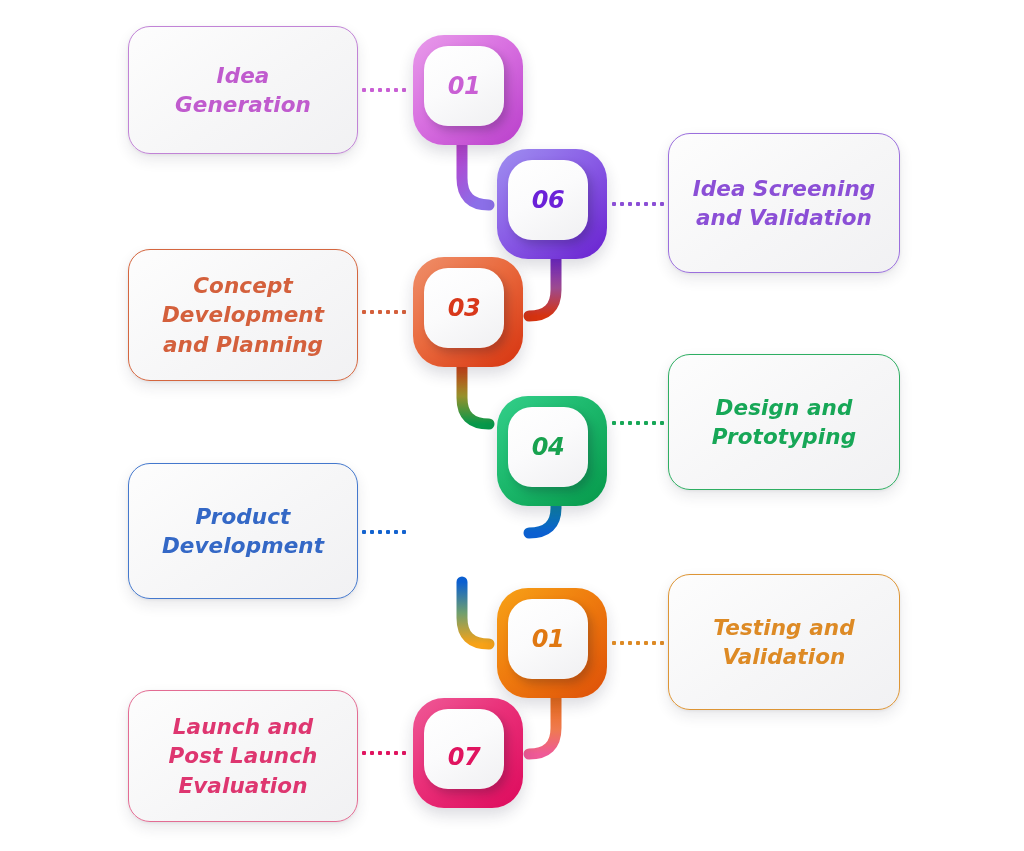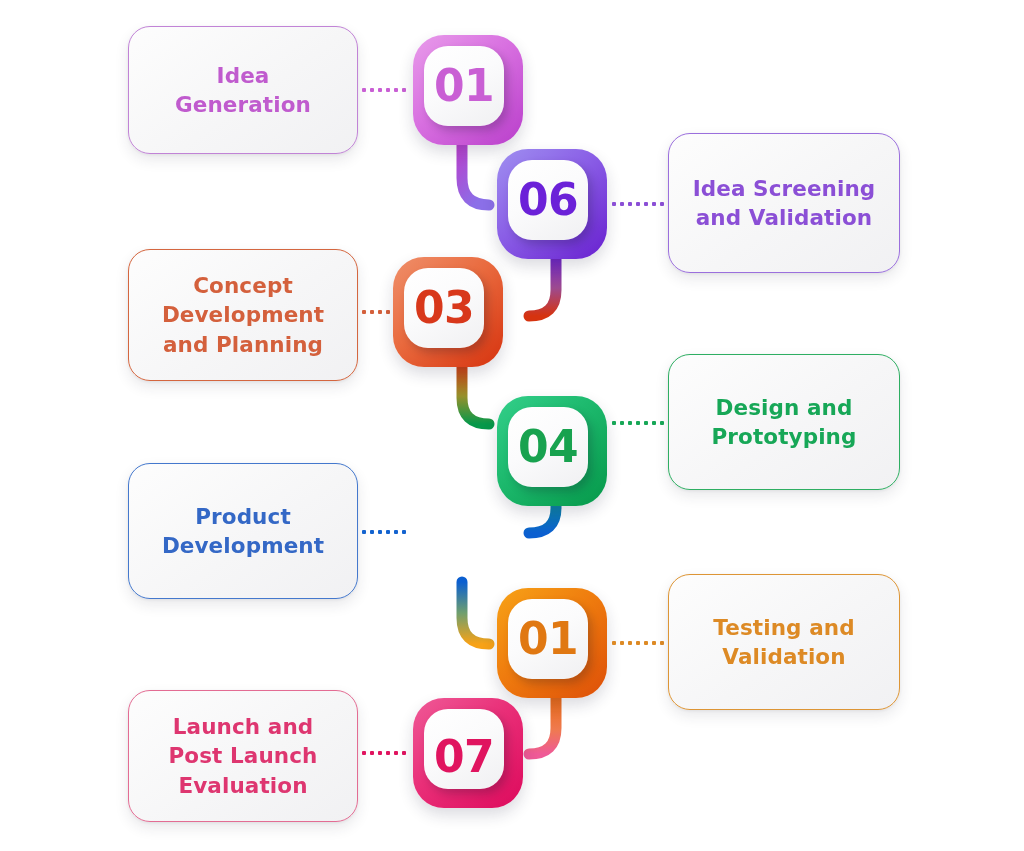--- a/index.html
+++ b/index.html
@@ -14,20 +14,21 @@
     overflow: hidden;
     font-family: "DejaVu Sans", "Liberation Sans", sans-serif;
   }
 
   #stage {
     position: absolute;
     left: 0; top: 0;
     width: 926px;
     height: 851px;
     background: #ffffff;
+    font-style: italic;
   }
 
   
   #pipes {
     position: absolute;
     left: 0; top: 0;
     width: 1024px;
     height: 851px;
     pointer-events: none;
   }
@@ -70,21 +71,21 @@
     width: 80px;
     height: 80px;
     border-radius: 24px;
     background: linear-gradient(150deg, #ffffff 0%, #fbfbfc 45%, #f0f0f2 100%);
     box-shadow: 4px 5px 9px rgba(20, 20, 40, 0.22);
     display: flex;
     align-items: center;
     justify-content: center;
   }
   .badge-num {
-    font-size: 44px;
+    font-size: 24px;
     font-weight: 800;
     letter-spacing: -0.5px;
     line-height: 1;
   }
 
   
   .dots {
     position: absolute;
     height: 4px;
   }
@@ -190,21 +191,21 @@
 and Planning</span>
   </div>
   <div class="dots" style="left:362px; top:310px; width:48px;">
     <i style="left:0px;  background:#d4603c;"></i>
     <i style="left:8px;  background:#d4603c;"></i>
     <i style="left:16px; background:#d4603c;"></i>
     <i style="left:24px; background:#d4603c;"></i>
     <i style="left:32px; background:#d4603c;"></i>
     <i style="left:40px; background:#d4603c;"></i>
   </div>
-  <div class="badge" style="left:393px; top:257px; background:linear-gradient(138deg,#ef8f6a 0%,#e96a3e 45%,#d6330f 100%);">
+  <div class="badge" style="left:413px; top:257px; background:linear-gradient(138deg,#ef8f6a 0%,#e96a3e 45%,#d6330f 100%);">
     <div class="badge-inner">
       <span class="badge-num" style="color:#d8381b;">03</span>
     </div>
   </div>
 
   <div class="badge" style="left:497px; top:368px; background:linear-gradient(138deg,#33cf8a 0%,#1cb86c 45%,#06984a 100%);margin-top:28px;">
     <div class="badge-inner">
       <span class="badge-num" style="color:#18a24f;">04</span>
     </div>
   </div>

